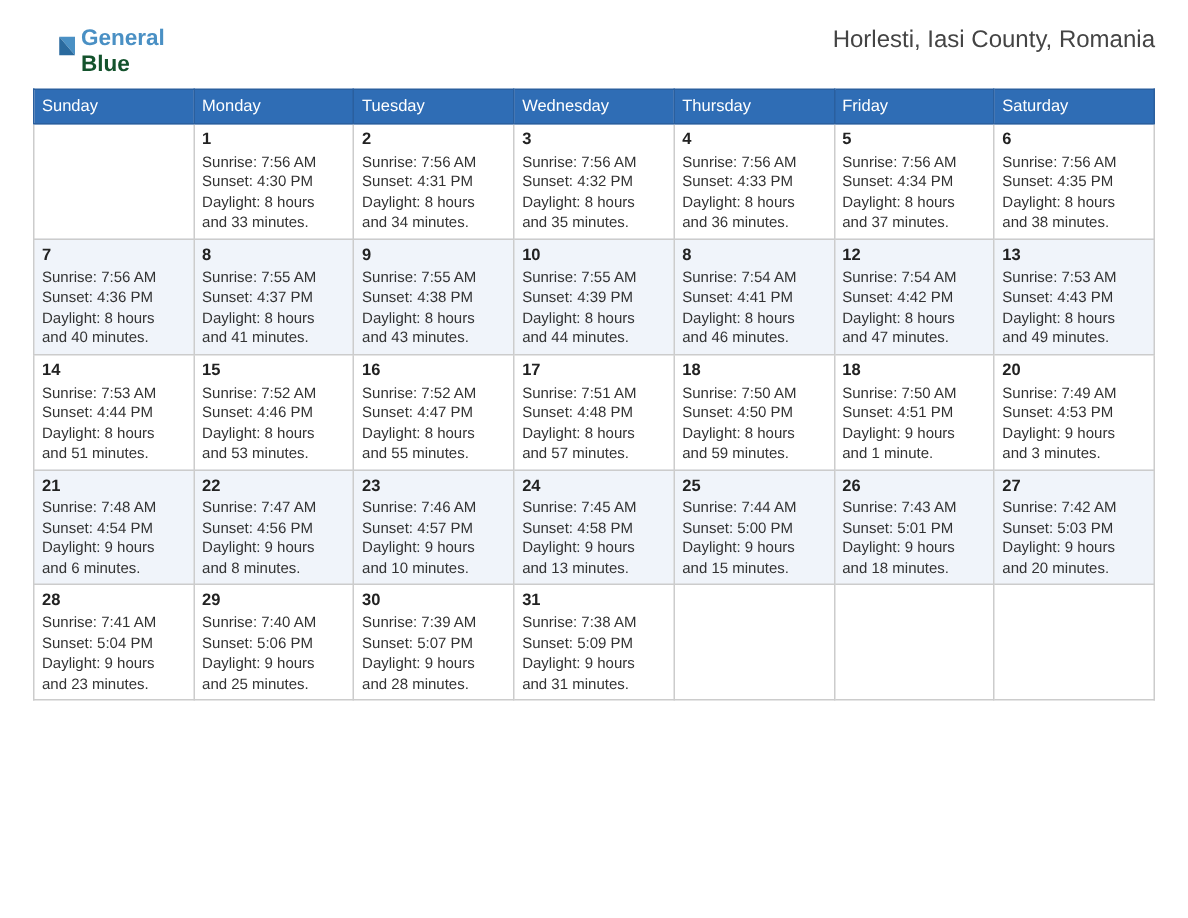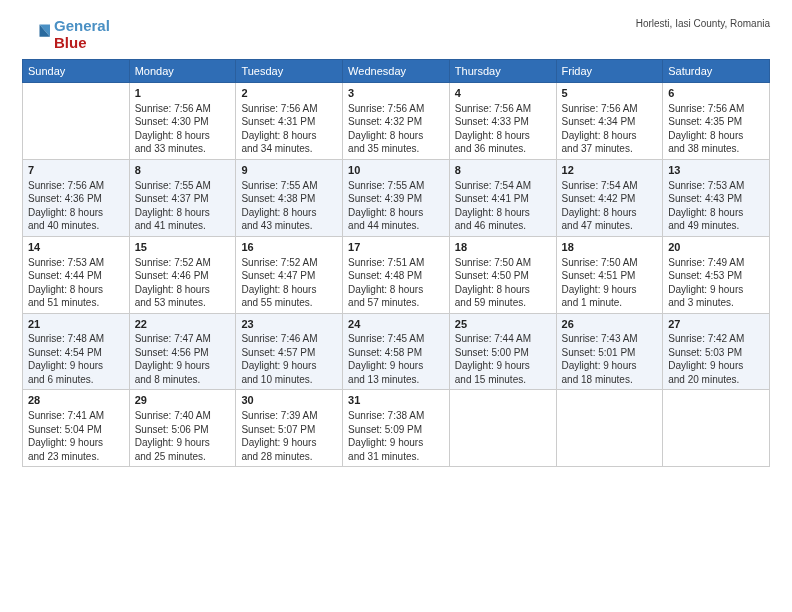--- a/index.html
+++ b/index.html
@@ -41,21 +41,21 @@
     }
     .title-block {
       text-align: right;
     }
     .main-title {
       font-size: 30px;
       font-weight: bold;
       color: #1a1a1a;
     }
     .subtitle {
-      font-size: 10px;
+      font-size: 16px;
       color: #444;
     }
     table {
       width: 100%;
       border-collapse: collapse;
       font-size: 10.2px;
     }
     thead tr th {
       background: #2f6db5;
       color: #fff;
@@ -97,21 +97,21 @@
 
 <div class="page">
   <div class="header-row">
     <div class="logo">
       <svg class="logo-icon" viewBox="0 0 32 32">
         <polygon points="20,4 32,4 32,18" fill="#4a90c4"></polygon>
         <polygon points="20,4 32,18 20,18" fill="#2a6a9e"></polygon>
       </svg>
       <div class="logo-text">
         <div><span>General</span></div>
-        <div><span style="color:#b91c1c">Blue</span></div>
+        <div><span style="color:#14532d">Blue</span></div>
       </div>
     </div>
     <div class="title-block">
       <div class="subtitle">Horlesti, Iasi County, Romania</div>
     </div>
   </div>
 
   <table>
     <thead>
       <tr>

